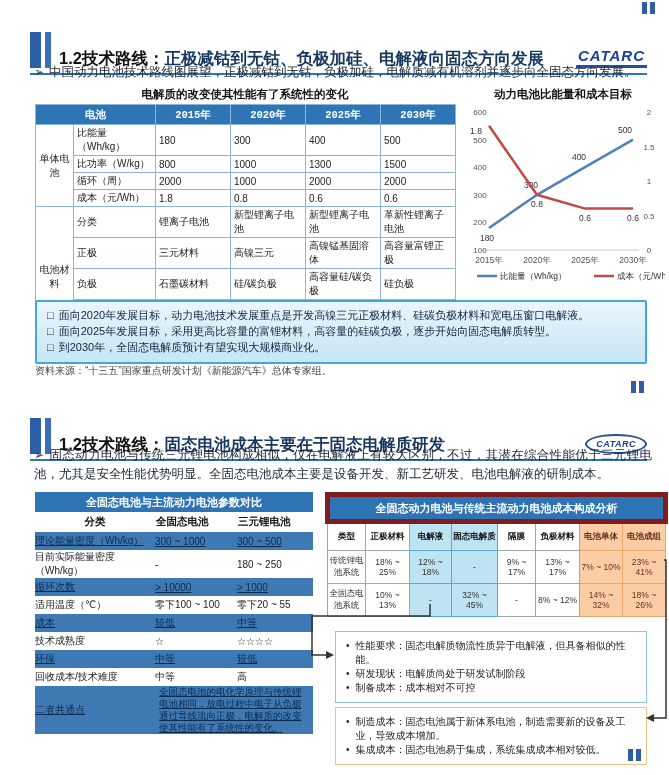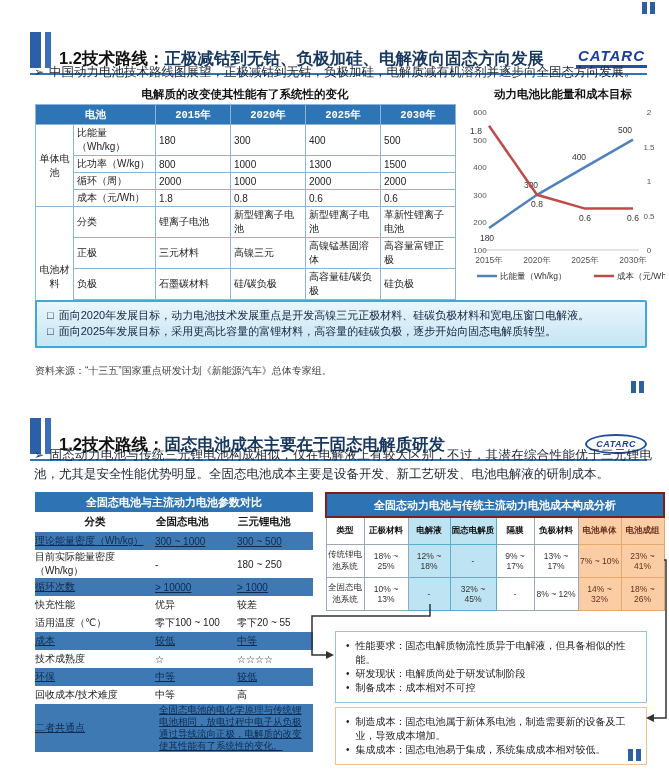--- a/index.html
+++ b/index.html
@@ -49,21 +49,21 @@
     font-size:11px;height:20px;}
   .ptable th{font-weight:bold;color:#111;text-align:left;height:18px;font-size:10.5px;background:#fff;}
   .ptable th.c,.ptable td.c{text-align:left;}
   .ptable td{height:18px;padding:0 0;}
   .ptable tr.sh td{background:#3E79B4;color:#0D2B4F;text-decoration:underline;}
   .ptable tr.wh td{background:#fff;color:#222;}
   .ptable td.common-txt{font-size:9.5px;line-height:1.25;padding:0 4px;height:auto;}
   
   .ctable{width:338px;table-layout:fixed;font-size:8.5px;}
   .ctable th,.ctable td{border:1px solid #9aa7b4;padding:1px;text-align:center;vertical-align:middle;}
-  .ctable .ttl{background:#2E74B5;color:#fff;font-weight:bold;font-size:11px;height:20px;border:2px solid #7f1d1d;}
+  .ctable .ttl{background:#2E74B5;color:#fff;font-weight:bold;font-size:11px;height:20px;border:5px solid #7f1d1d;}
   .ctable th{background:#fff;color:#111;height:24px;font-size:8.5px;}
   .ctable td{background:#fff;color:#333;height:30px;}
   .ctable .bluecol{background:#BEE3F2 !important;border-color:#56AFD2;}
   .ctable .orangecol{background:#FACDA5 !important;border-color:#E8A86C;color:#6b2f1e;}
   
   .callout{padding:7px 10px;background:#fff;}
   .callout .c-item{font-size:10px;color:#222;line-height:1.4;display:flex;}
   .callout .dot{margin-right:6px;}
   .callout-blue{border:1.5px solid #8FC3E8;}
   .callout-orange{border:1.5px solid #F2C185;}
@@ -214,20 +214,21 @@
       <text x="41" y="179" font-size="8.5" fill="#333">比能量（Wh/kg）</text>
       <line x1="135" y1="176" x2="155" y2="176" stroke="#BE4B48" stroke-width="2.5"></line>
       <text x="158" y="179" font-size="8.5" fill="#333">成本（元/Wh）</text>
     </svg>
 </div>
 
 <div class="abs goals-box" style="top:300px;left:35px;width:588px;">
   <div id="goals-list">
       <div class="g-item"><span class="sq">□</span><span>面向2020年发展目标，动力电池技术发展重点是开发高镍三元正极材料、硅碳负极材料和宽电压窗口电解液。</span></div>
       <div class="g-item"><span class="sq">□</span><span>面向2025年发展目标，采用更高比容量的富锂材料，高容量的硅碳负极，逐步开始向固态电解质转型。</span></div>
+      <div class="g-item"><span class="sq">□</span><span>到2030年，全固态电解质预计有望实现大规模商业化。</span></div>
     </div>
 </div>
 
 <div class="abs source-line" style="top:364px;left:35px;">资料来源：“十三五”国家重点研发计划《新能源汽车》总体专家组。</div>
 
 <div class="abs pause-icon" style="top:381px;right:25px;">
     <span></span>
     <span></span>
   </div>
 
@@ -270,25 +271,20 @@
       </tr>
       <tr class="wh">
         <td>目前实际能量密度（Wh/kg）</td>
         <td>-</td>
         <td>180 ~ 250</td>
       </tr>
       <tr class="sh">
         <td>循环次数</td>
         <td>&gt; 10000</td>
         <td>&gt; 1000</td>
-      </tr>
-      <tr class="wh">
-        <td>快充性能</td>
-        <td>优异</td>
-        <td>较差</td>
       </tr>
       <tr class="wh">
         <td>适用温度（℃）</td>
         <td>零下100 ~ 100</td>
         <td>零下20 ~ 55</td>
       </tr>
       <tr class="sh">
         <td>成本</td>
         <td>较低</td>
         <td>中等</td>

